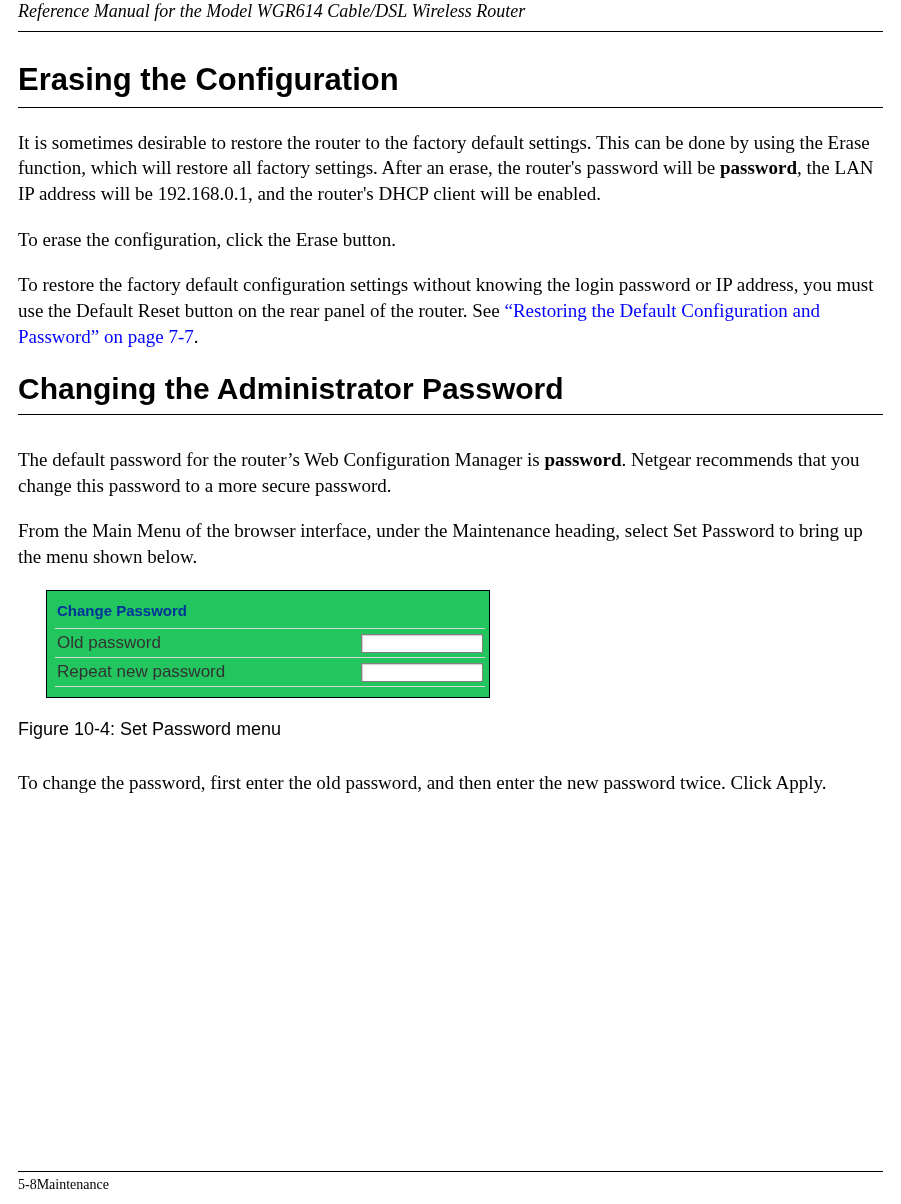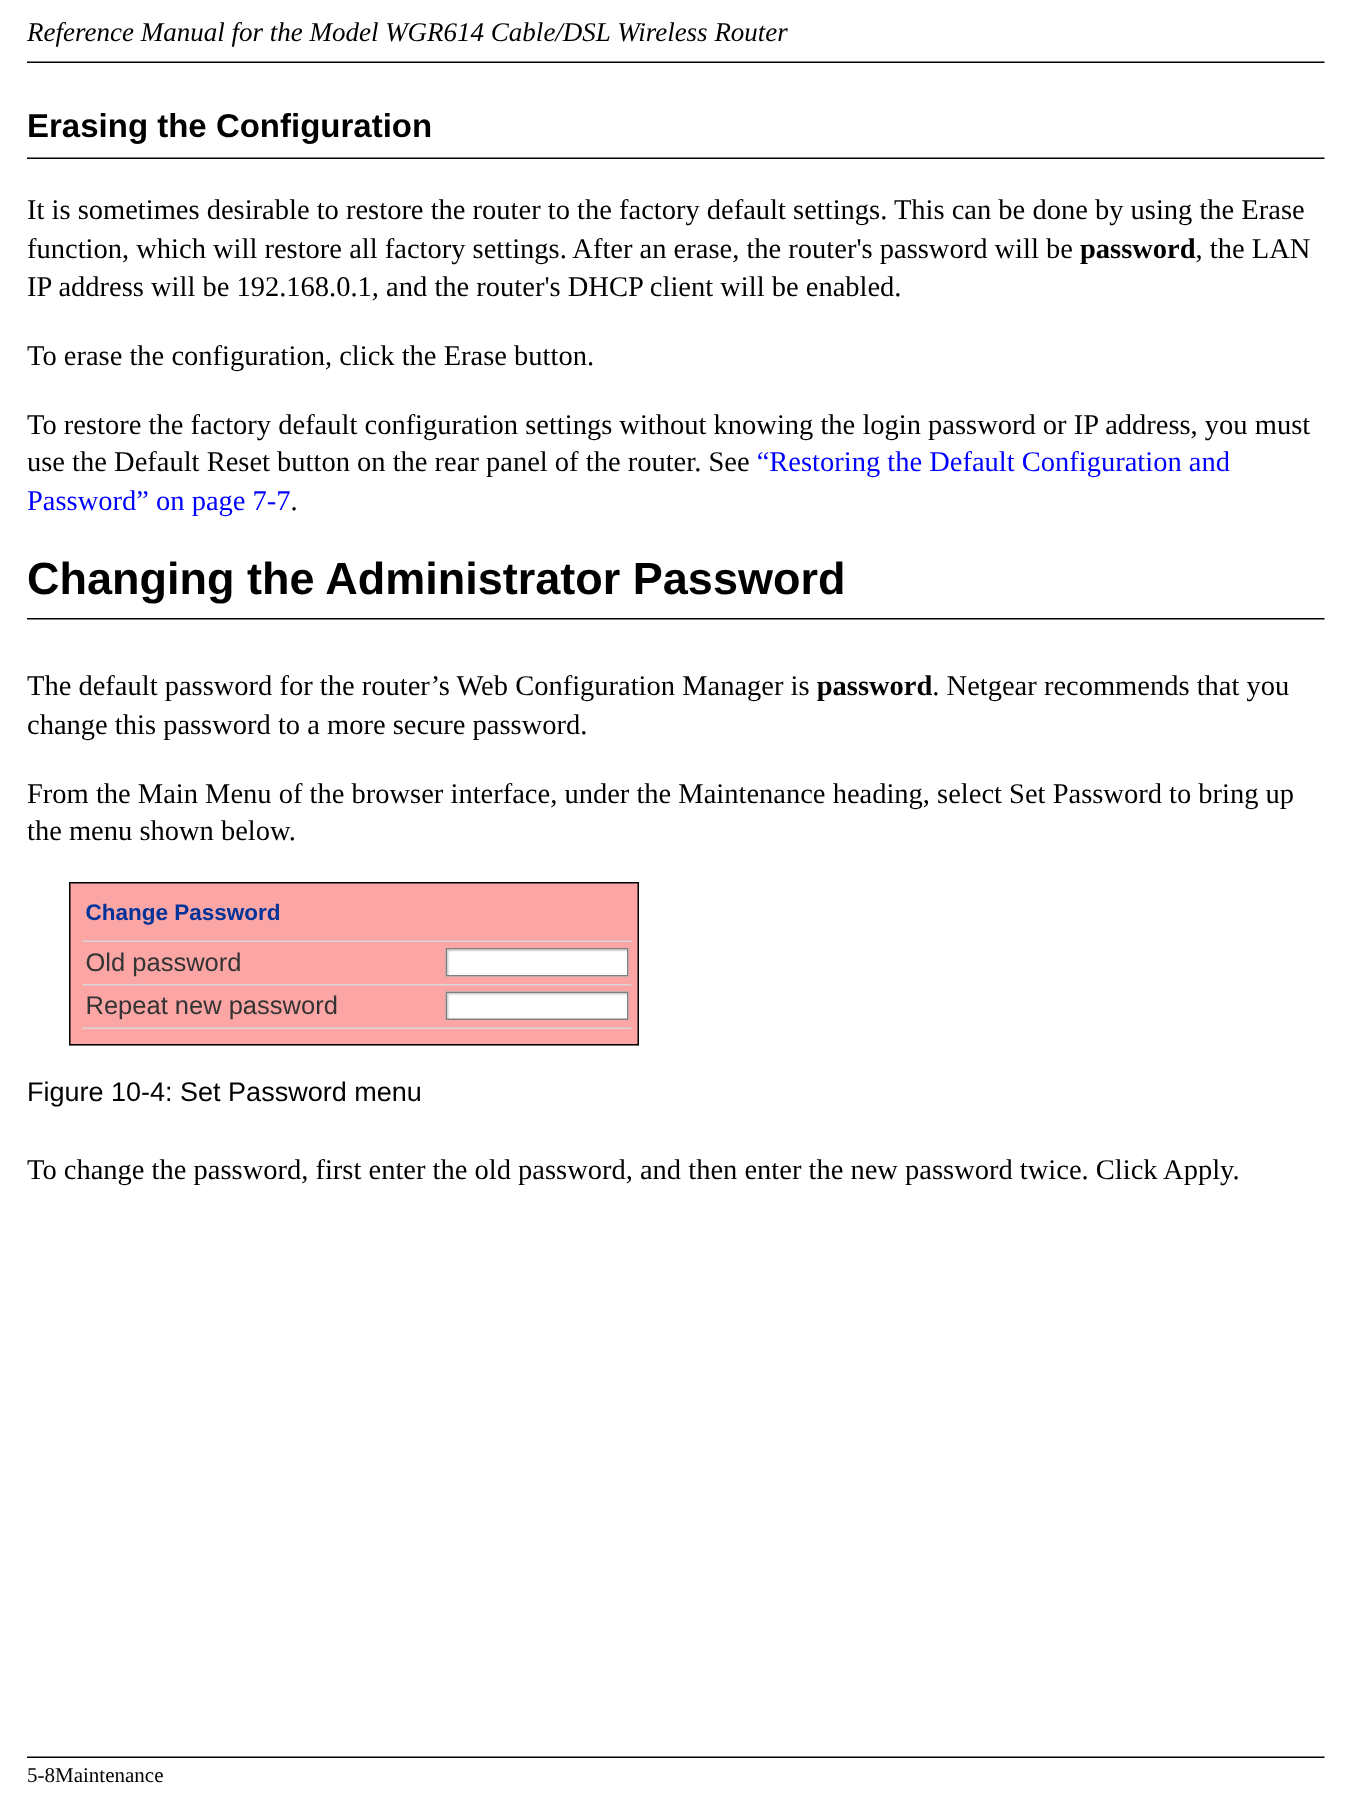--- a/index.html
+++ b/index.html
@@ -14,31 +14,30 @@
       color: #000;
       width: 901px;
       height: 1204px;
       padding: 0 18px;
       position: relative;
       background: #fff;
     }
     .header-text {
       font-style: italic;
       font-size: 18px;
-      padding-top: 10px;
       padding-bottom: 8px;
     }
     .header-rule {
       border: none;
       border-top: 1.5px solid #000;
       margin-bottom: 28px;
     }
     .section-heading {
       font-family: Arial, Helvetica, sans-serif;
-      font-size: 22px;
+      font-size: 31px;
       font-weight: bold;
       margin-bottom: 6px;
       margin-top: 16px;
     }
     .section-rule {
       border: none;
       border-top: 1px solid #000;
       margin-bottom: 22px;
     }
     p {
@@ -55,23 +54,23 @@
     .main-heading {
       font-family: Liberation Sans, sans-serif;
       font-size: 30px;
       font-weight: bold;
       margin-bottom: 6px;
     }
     .figure-wrap {
       margin: 4px 0 18px 28px;
     }
     .ui-box {
-      width: 380px;
+      width: 444px;
       border: 1.5px solid #000;
-      background: #fca5a5;
+      background: #22c55e;
       padding: 6px 4px 10px 8px;
     }
     .ui-title {
       color: #003399;
       font-family: Arial, Helvetica, sans-serif;
       font-weight: bold;
       font-size: 15px;
       padding: 4px 2px 8px 2px;
     }
     .ui-row {

